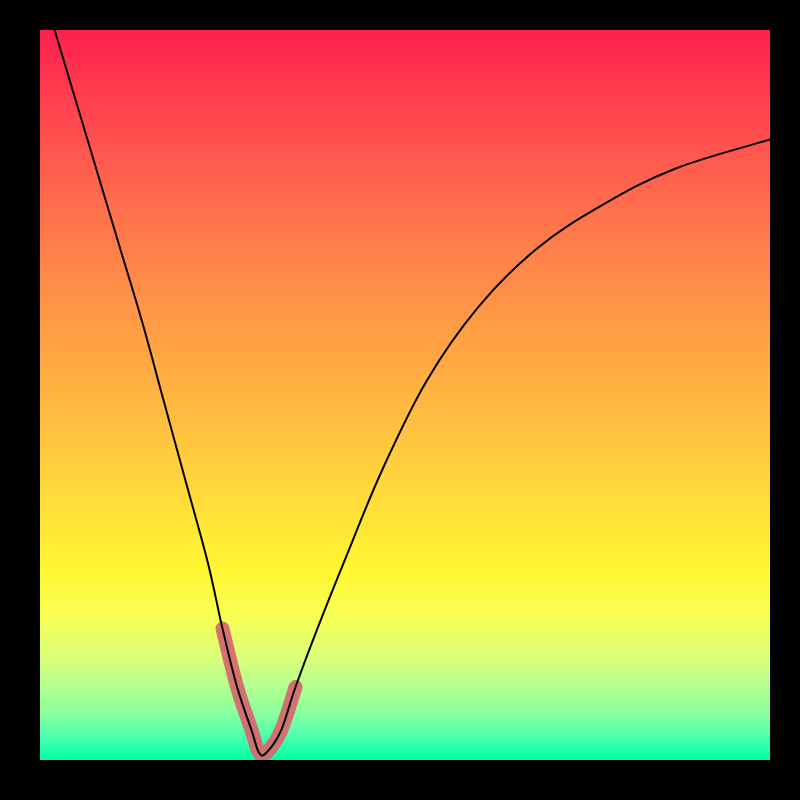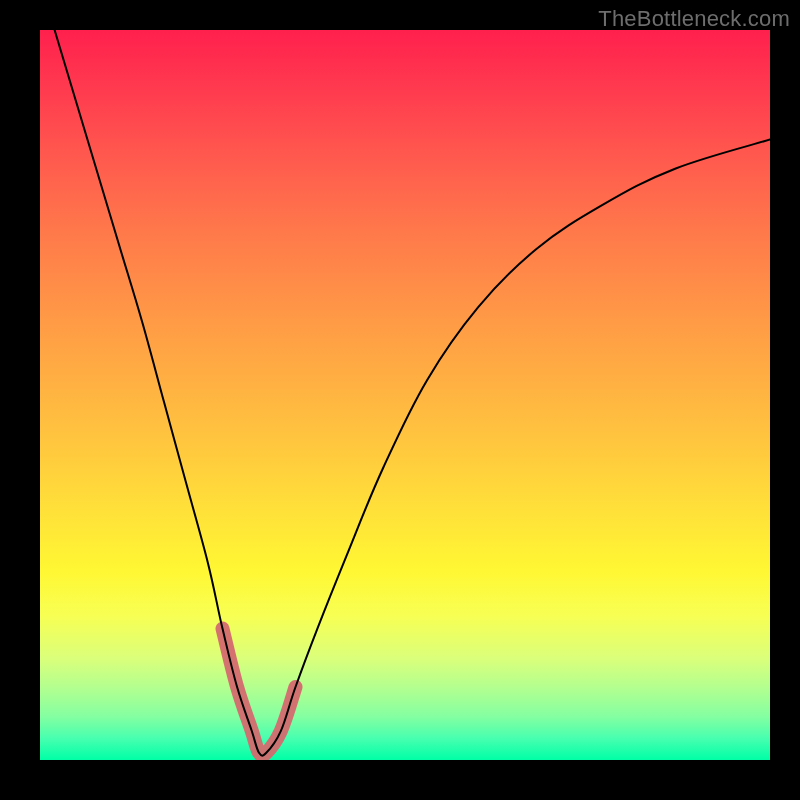--- a/index.html
+++ b/index.html
@@ -89,21 +89,20 @@
   .bb-left   { left:0; top:0; width:40px; height:800px; }
   .bb-right  { right:0; top:0; width:30px; height:800px; }
   .bb-top    { left:0; top:0; width:800px; height:30px; }
   .bb-bottom { left:0; bottom:0; width:800px; height:40px; }
 </style>
 </head>
 <body>
 
 <div class="stage">
 
-  <div class="watermark">TheBottleneck.com</div>
 
   <div class="black-border bb-top"></div>
   <div class="black-border bb-bottom"></div>
   <div class="black-border bb-left"></div>
   <div class="black-border bb-right"></div>
 
   <div class="plot">
     <div class="plot-bg"></div>
     <svg class="curve-svg" viewBox="0 0 730 730" preserveAspectRatio="none">
       <path id="highlight-path" class="curve-highlight" d="M 182.5 598.6 C 185.1 609.1, 191.8 638.6, 197.1 657.0 C 202.4 675.4, 207.8 689.0, 211.7 700.8 C 215.6 712.6, 216.4 718.8, 219.0 722.7 C 221.6 726.6, 222.4 726.6, 226.3 722.7 C 230.2 718.8, 235.6 712.6, 240.9 700.8 C 246.2 689.0, 252.9 664.9, 255.5 657.0"></path>

